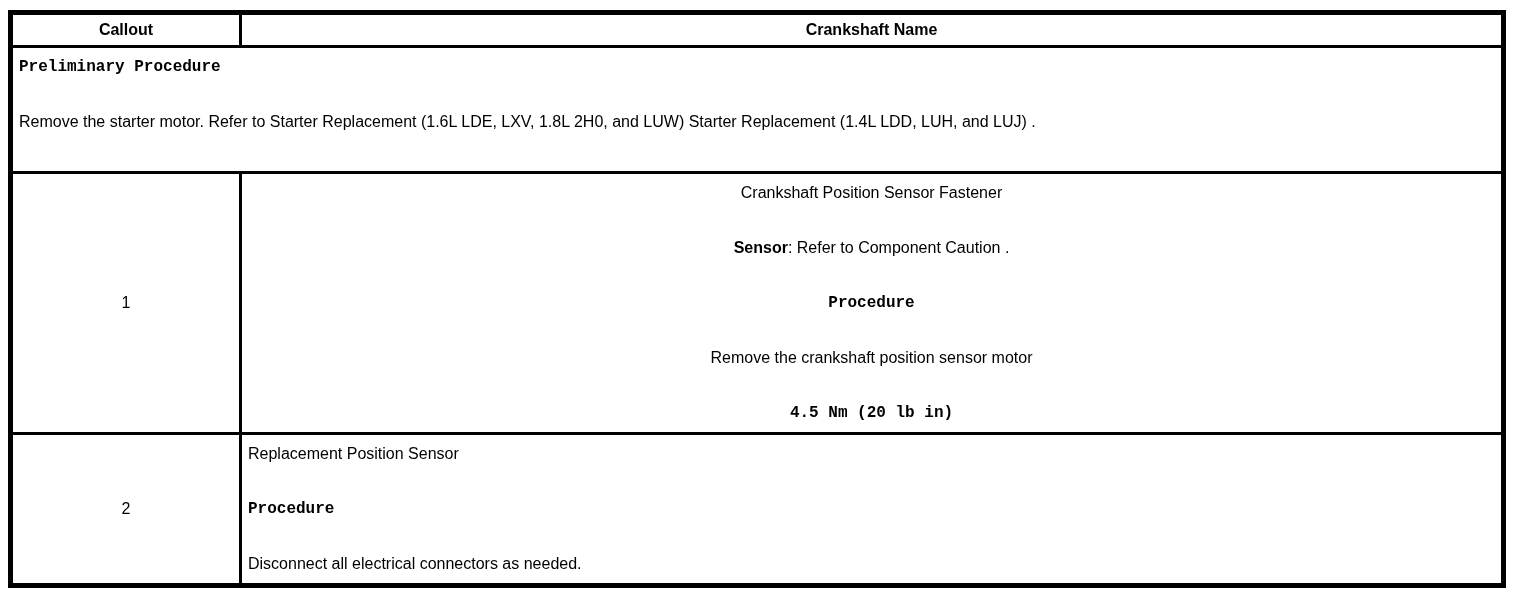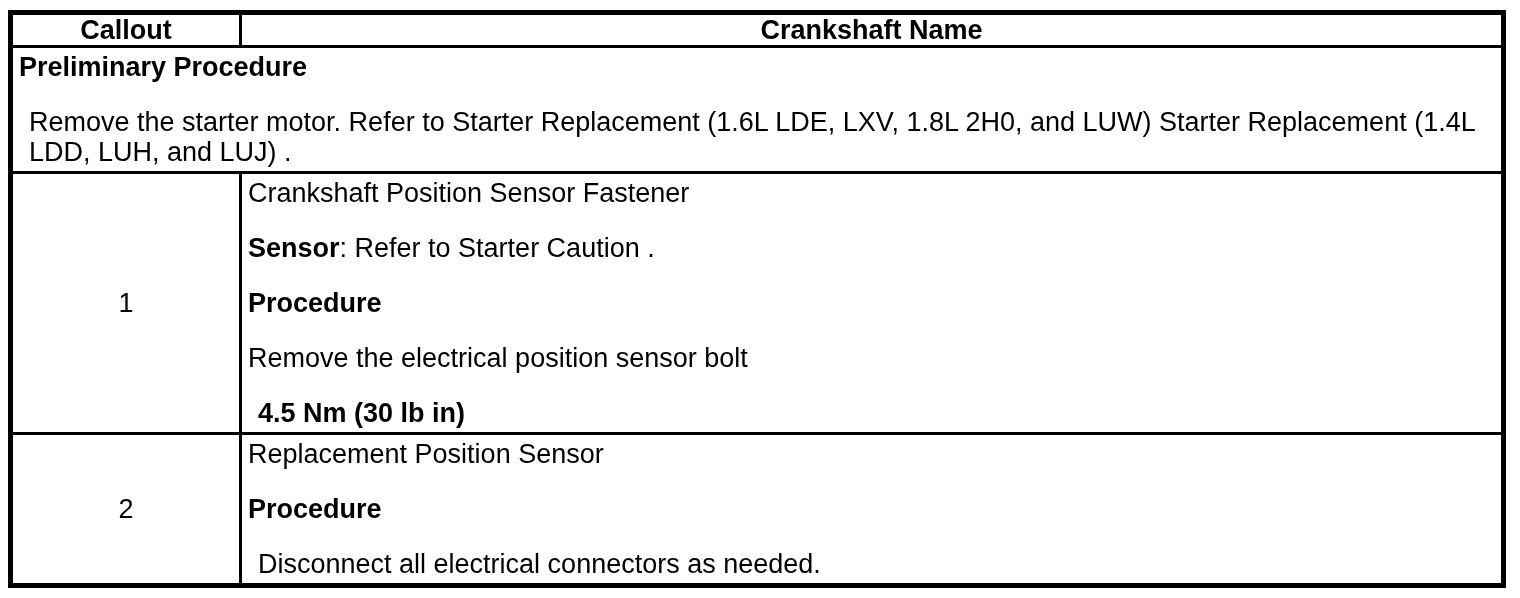--- a/index.html
+++ b/index.html
@@ -18,44 +18,44 @@
     left: 8px;
     top: 10px;
     width: 1498px;
     border-collapse: collapse;
     table-layout: fixed;
     border: 5px solid #000;
   }
   .doc th, .doc td {
     border: 3px solid #000;
     padding: 4px 6px;
-    font-size: 27px;
+    font-size: 16px;
     line-height: 30px;
     vertical-align: top;
     text-align: left;
     overflow: hidden;
   }
   .doc thead th {
     height: 34px;
     text-align: center;
     vertical-align: middle;
     font-weight: bold;
     padding: 2px 6px;
     line-height: 26px;
   }
   .doc td.callout-cell {
     text-align: center;
     vertical-align: middle;
   }
   .doc td.prelim-cell { height: 126px; }
-  .doc tr.row-1 td { height: 258px; }
+  .doc tr.row-1 td { height: 258px; text-align: center; }
   .doc tr.row-2 td { height: 148px; }
   .doc p { margin: 0 0 25px 0; }
-  .doc p:last-child { margin-bottom: 0; margin-left: 10px; }
-  .b { font-weight: bold; }
+  .doc p:last-child { margin-bottom: 0; }
+  .b { font-weight: bold; font-family: Liberation Mono, monospace; }
 </style>
 </head>
 <body>
 
 <table class="doc">
   <colgroup>
     <col style="width:230px">
     <col>
   </colgroup>
   <thead>
@@ -68,24 +68,24 @@
     <tr>
       <td colspan="2" class="prelim-cell">
         <p class="b">Preliminary Procedure</p>
         <p>Remove the starter motor. Refer to Starter Replacement (1.6L LDE, LXV, 1.8L 2H0, and LUW) Starter Replacement (1.4L LDD, LUH, and LUJ) .</p>
       </td>
     </tr>
     <tr class="row-1">
       <td class="callout-cell">1</td>
       <td>
         <p>Crankshaft Position Sensor Fastener</p>
-        <p><b>Sensor</b><span>: Refer to Starter Caution .</span></p>
+        <p><b>Sensor</b><span>: Refer to Component Caution .</span></p>
         <p class="b">Procedure</p>
-        <p>Remove the electrical position sensor bolt</p>
-        <p class="b">4.5 Nm (30 lb in)</p>
+        <p>Remove the crankshaft position sensor motor</p>
+        <p class="b">4.5 Nm (20 lb in)</p>
       </td>
     </tr>
     <tr class="row-2">
       <td class="callout-cell">2</td>
       <td>
         <p>Replacement Position Sensor</p>
         <p class="b">Procedure</p>
         <p>Disconnect all electrical connectors as needed.</p>
       </td>
     </tr>

